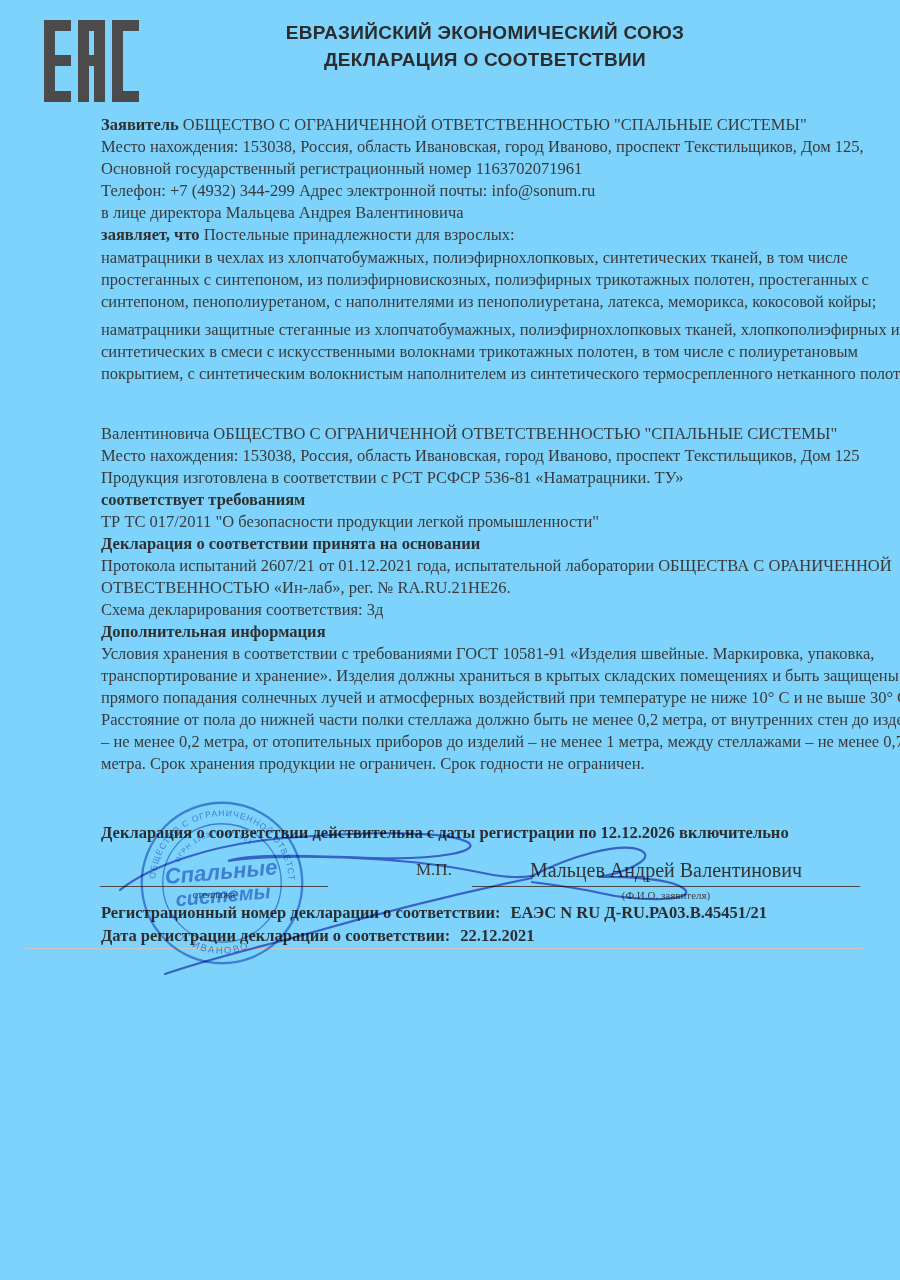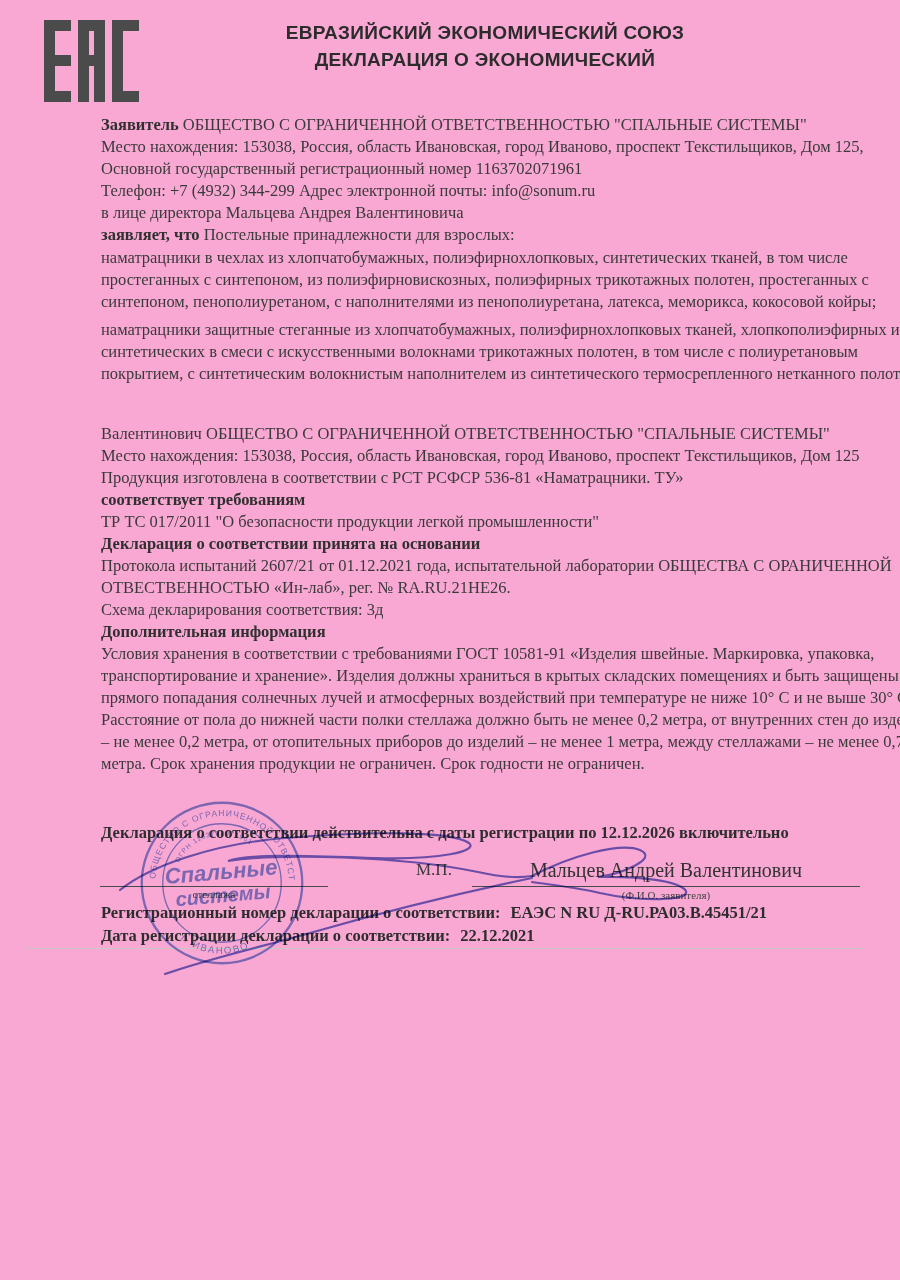--- a/index.html
+++ b/index.html
@@ -1,18 +1,18 @@
 <!DOCTYPE html>
 <html><head>
 <meta charset="utf-8">
 <style>
   html,body{margin:0;padding:0;background:#e8e8e8;}
   .page{
     position:relative; width:900px; height:1280px; margin:0 auto;
-    background:#f9a8d4; overflow:hidden;
+    background:#7dd3fc; overflow:hidden;
     font-family:"Liberation Serif", serif; color:#3a3a3a;
   }
   
   .eac-logo{position:absolute; left:44px; top:20px;}
   .titles{
     position:absolute; left:160px; top:19px; width:650px; text-align:center;
     font-family:"Liberation Sans", sans-serif; font-weight:bold;
     font-size:19px; line-height:27px; color:#2c2c2c; letter-spacing:.3px;
   }
   
@@ -62,37 +62,37 @@
 
         <rect x="68" y="0" width="11" height="82"></rect>
         <rect x="68" y="0" width="27" height="11"></rect>
         <rect x="68" y="71" width="27" height="11"></rect>
       </g>
     </svg>
   </div>
 
   <div class="titles">
     <div>ЕВРАЗИЙСКИЙ ЭКОНОМИЧЕСКИЙ СОЮЗ</div>
-    <div>ДЕКЛАРАЦИЯ О ЭКОНОМИЧЕСКИЙ</div>
+    <div>ДЕКЛАРАЦИЯ О СООТВЕТСТВИИ</div>
   </div>
 
   <div class="t" id="block-applicant">
     <div><span class="b">Заявитель</span> <span>ОБЩЕСТВО С ОГРАНИЧЕННОЙ ОТВЕТСТВЕННОСТЬЮ "СПАЛЬНЫЕ СИСТЕМЫ"</span></div>
     <div>Место нахождения: 153038, Россия, область Ивановская, город Иваново, проспект Текстильщиков, Дом 125,</div>
     <div>Основной государственный регистрационный номер 1163702071961</div>
     <div>Телефон: +7 (4932) 344-299 Адрес электронной почты: info@sonum.ru</div>
     <div>в лице директора Мальцева Андрея Валентиновича</div>
     <div><span class="b">заявляет, что</span> <span>Постельные принадлежности для взрослых:</span></div>
   </div>
 
   <div class="t" id="block-p2">наматрацники защитные стеганные из хлопчатобумажных, полиэфирнохлопковых тканей, хлопкополиэфирных и синтетических в смеси с искусственными волокнами трикотажных полотен, в том числе с полиуретановым покрытием, с синтетическим волокнистым наполнителем из синтетического термосрепленного  нетканного полотна.</div>
   <div class="t" id="block-p1">наматрацники в чехлах из хлопчатобумажных, полиэфирнохлопковых, синтетических тканей, в том числе простеганных с синтепоном, из полиэфирновискозных, полиэфирных трикотажных полотен, простеганных с синтепоном, пенополиуретаном, с наполнителями из пенополиуретана, латекса, меморикса, кокосовой койры;</div>
 
   <div class="t" id="block-main">
-    <div><span>Валентинович</span> <span>ОБЩЕСТВО С ОГРАНИЧЕННОЙ ОТВЕТСТВЕННОСТЬЮ "СПАЛЬНЫЕ СИСТЕМЫ"</span></div>
+    <div><span>Валентиновича</span> <span>ОБЩЕСТВО С ОГРАНИЧЕННОЙ ОТВЕТСТВЕННОСТЬЮ "СПАЛЬНЫЕ СИСТЕМЫ"</span></div>
     <div>Место нахождения: 153038, Россия, область Ивановская, город Иваново, проспект Текстильщиков, Дом 125</div>
     <div>Продукция изготовлена в соответствии с РСТ РСФСР 536-81 «Наматрацники. ТУ»</div>
     <div class="b">соответствует требованиям</div>
     <div>ТР ТС 017/2011 "О безопасности продукции легкой промышленности"</div>
     <div class="b">Декларация о соответствии принята на основании</div>
     <div>Протокола испытаний 2607/21 от 01.12.2021 года, испытательной лаборатории ОБЩЕСТВА С ОРАНИЧЕННОЙ ОТВЕСТВЕННОСТЬЮ «Ин-лаб», рег. № RA.RU.21НЕ26.</div>
     <div>Схема декларирования соответствия: 3д</div>
     <div class="b">Дополнительная информация</div>
     <div>Условия хранения в соответствии с требованиями ГОСТ 10581-91 «Изделия швейные. Маркировка, упаковка, транспортирование и хранение». Изделия должны храниться в крытых складских помещениях и быть защищены от прямого попадания солнечных лучей и атмосферных воздействий при температуре не ниже 10° С и не выше 30° С. Расстояние от пола до нижней части полки стеллажа должно быть не менее 0,2 метра, от внутренних стен до изделий – не менее 0,2 метра, от отопительных приборов до изделий – не менее 1 метра, между стеллажами – не менее 0,7 метра. Срок хранения продукции не ограничен. Срок годности не ограничен.</div>
   </div>

